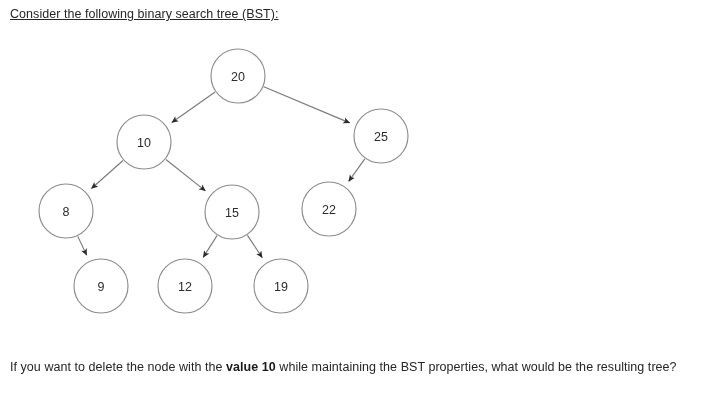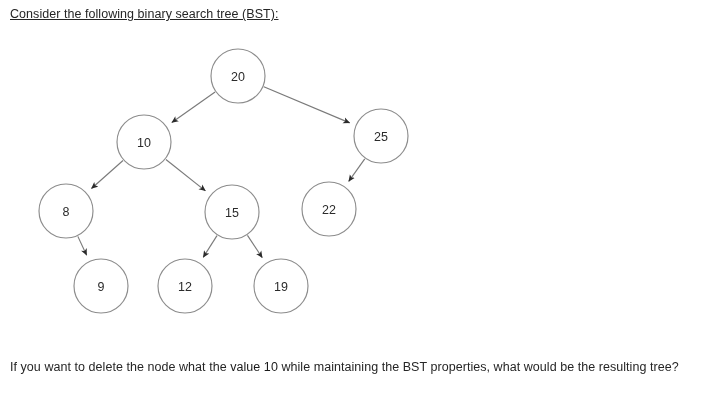--- a/index.html
+++ b/index.html
@@ -28,21 +28,21 @@
     top: 5px;
     width: 640px;
     text-decoration: underline;
   }
   #question-text {
     left: 10px;
     top: 358px;
     width: 672px;
   }
   #question-text b {
-    font-weight: normal;
+    font-weight: bold;
     color: #1a1a1a;
   }
   #tree-canvas {
     position: absolute;
     left: 0;
     top: 30px;
     width: 701px;
     height: 320px;
   }
   .node-circle {
@@ -117,13 +117,13 @@
         <circle cx="185" cy="256" r="27" class="node-circle" fill="#ffffff" stroke="#8c8c8c"></circle>
         <text x="185" y="256.5" class="node-label" fill="#2b2b2b">12</text>
       </g>
       <g>
         <circle cx="281" cy="256" r="27" class="node-circle" fill="#ffffff" stroke="#8c8c8c"></circle>
         <text x="281" y="256.5" class="node-label" fill="#2b2b2b">19</text>
       </g>
     </g>
 </svg>
 
-<div class="prompt-text" id="question-text"><span>If you want to delete the node what the </span><b>value 10</b><span> while maintaining the BST properties, what would be the resulting tree?</span></div>
+<div class="prompt-text" id="question-text"><span>If you want to delete the node with the </span><b>value 10</b><span> while maintaining the BST properties, what would be the resulting tree?</span></div>
 
 </body></html>

